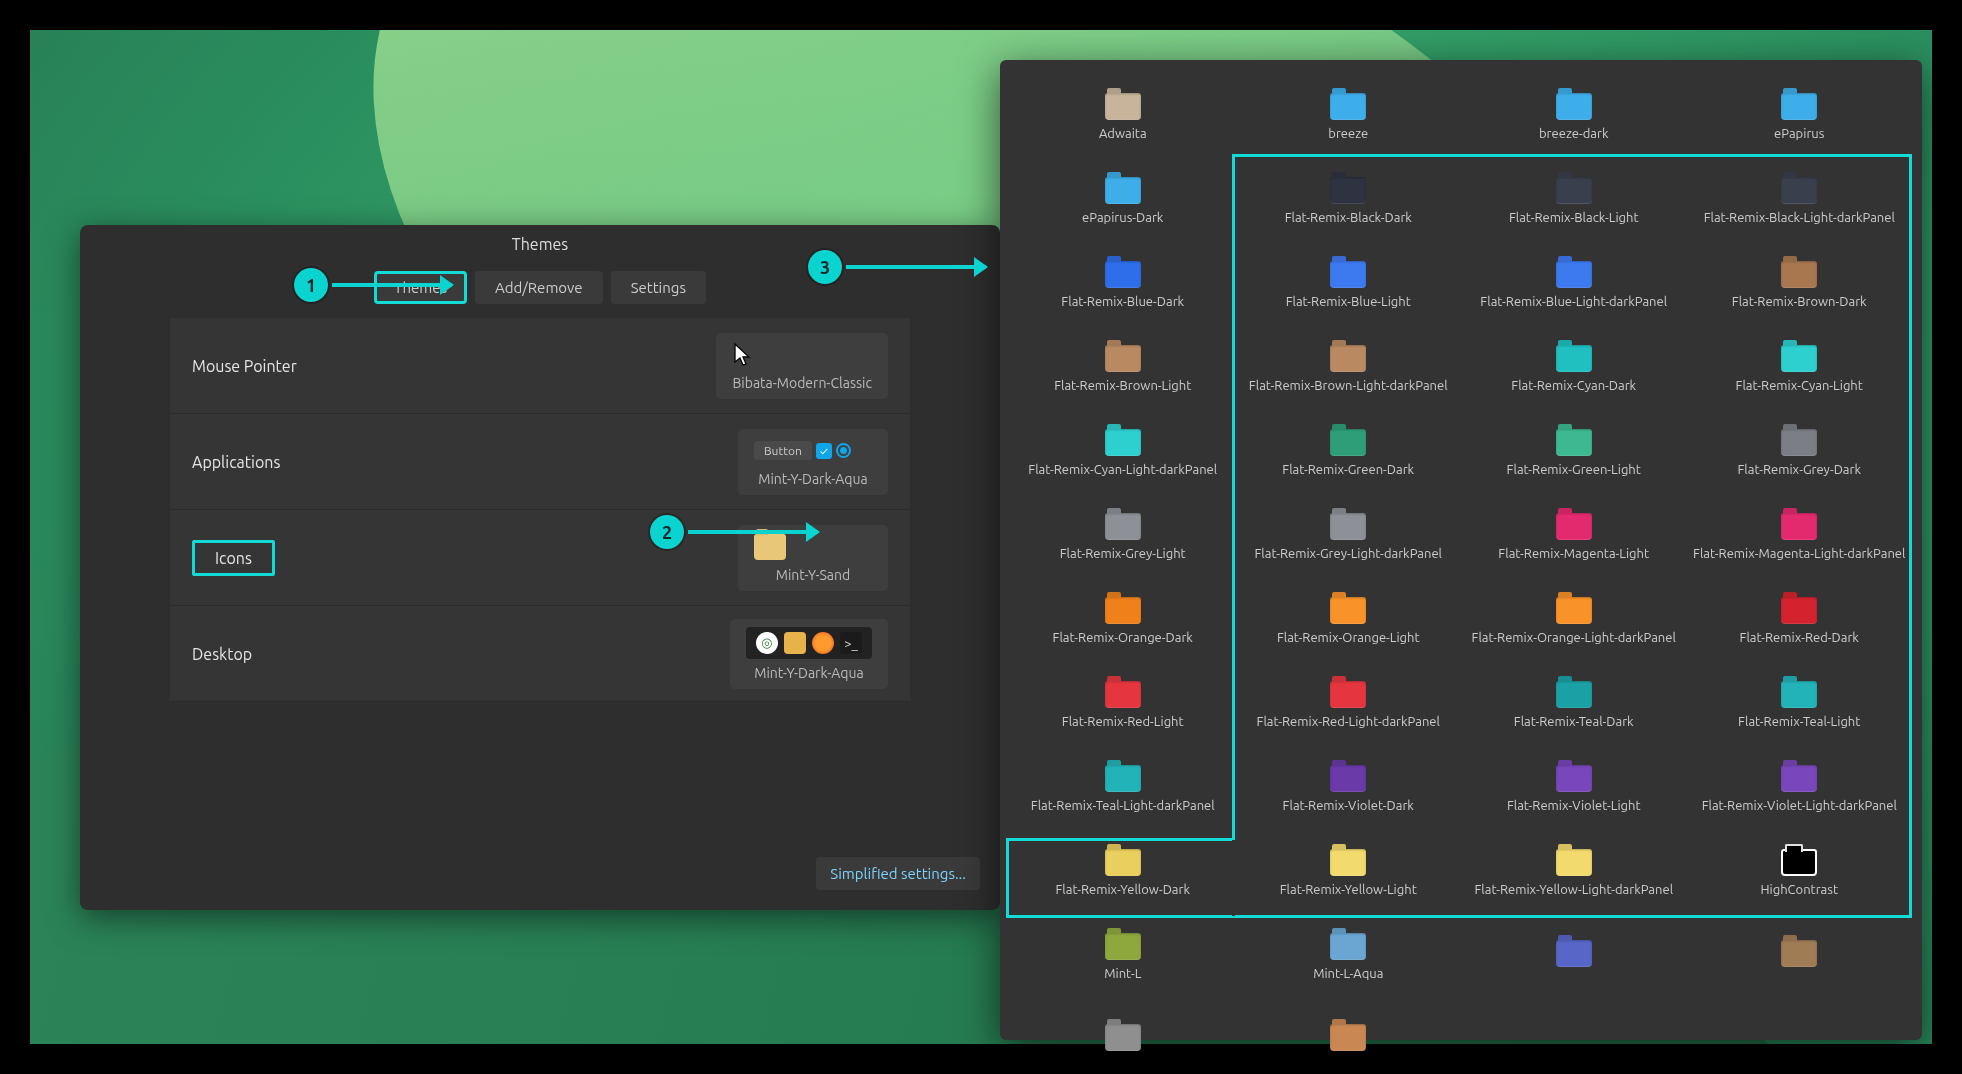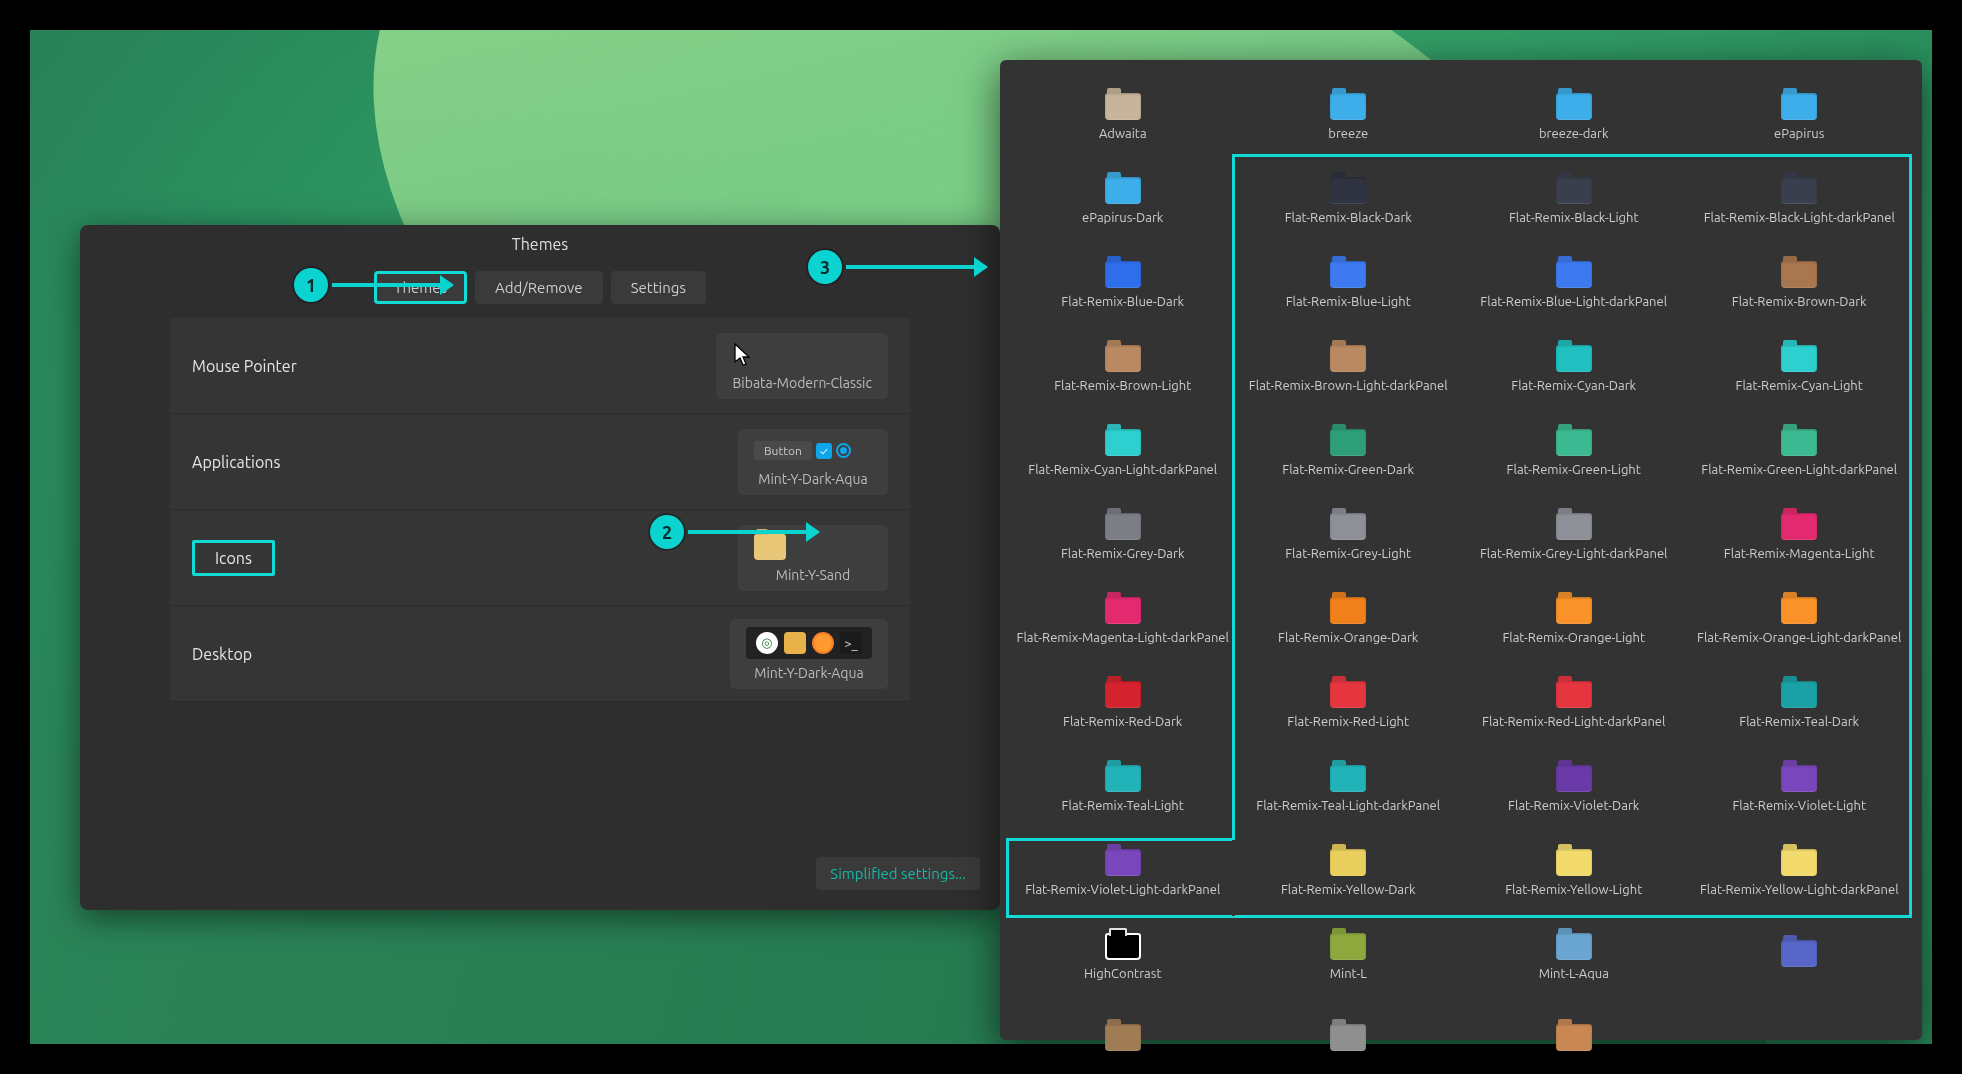--- a/index.html
+++ b/index.html
@@ -90,21 +90,21 @@
   min-width: 150px;
   text-align: center;
 }
 .setting-value .vlabel { font-size: 14px; color: #bbb; margin-top: 6px; }
 .setting-value .preview { display: flex; align-items: center; justify-content: flex-start; gap: 4px; height: 28px; }
 .icons-highlight { border: 3px solid #12dbd6; padding: 6px 20px; border-radius: 2px; }
 .simplified-btn {
   position: absolute;
   right: 20px; bottom: 20px;
   background: #3a3a3a;
-  color: #14b8a6;
+  color: #7dd3fc;
   padding: 8px 14px;
   border-radius: 4px;
   font-size: 15px;
 }
 
 .cursor-arrow { width: 20px; height: 26px; }
 
 .mini-btn { background: #4a4a4a; padding: 3px 10px; font-size: 12px; border-radius: 3px; color: #ccc; }
 .mini-check { width: 16px; height: 16px; background: #0ea5e9; border-radius: 3px; display: inline-flex; align-items:center; justify-content:center; color:#fff; font-size:11px; }
 .mini-radio { width: 15px; height: 15px; border-radius: 50%; border: 2px solid #0ea5e9; display: inline-flex; align-items:center; justify-content:center; }
@@ -327,24 +327,20 @@
       </div>
       <div class="icon-cell">
         <div class="folder" style="background: rgb(46, 158, 121);"></div>
         <div class="cname">Flat-Remix-Green-Dark</div>
       </div>
       <div class="icon-cell">
         <div class="folder" style="background: rgb(60, 185, 144);"></div>
         <div class="cname">Flat-Remix-Green-Light</div>
       </div>
       <div class="icon-cell">
-        <div class="folder" style="background: rgb(60, 185, 144);"></div>
-        <div class="cname">Flat-Remix-Green-Light-darkPanel</div>
-      </div>
-      <div class="icon-cell">
         <div class="folder" style="background: rgb(123, 126, 133);"></div>
         <div class="cname">Flat-Remix-Grey-Dark</div>
       </div>
       <div class="icon-cell">
         <div class="folder" style="background: rgb(141, 144, 151);"></div>
         <div class="cname">Flat-Remix-Grey-Light</div>
       </div>
       <div class="icon-cell">
         <div class="folder" style="background: rgb(141, 144, 151);"></div>
         <div class="cname">Flat-Remix-Grey-Light-darkPanel</div>

